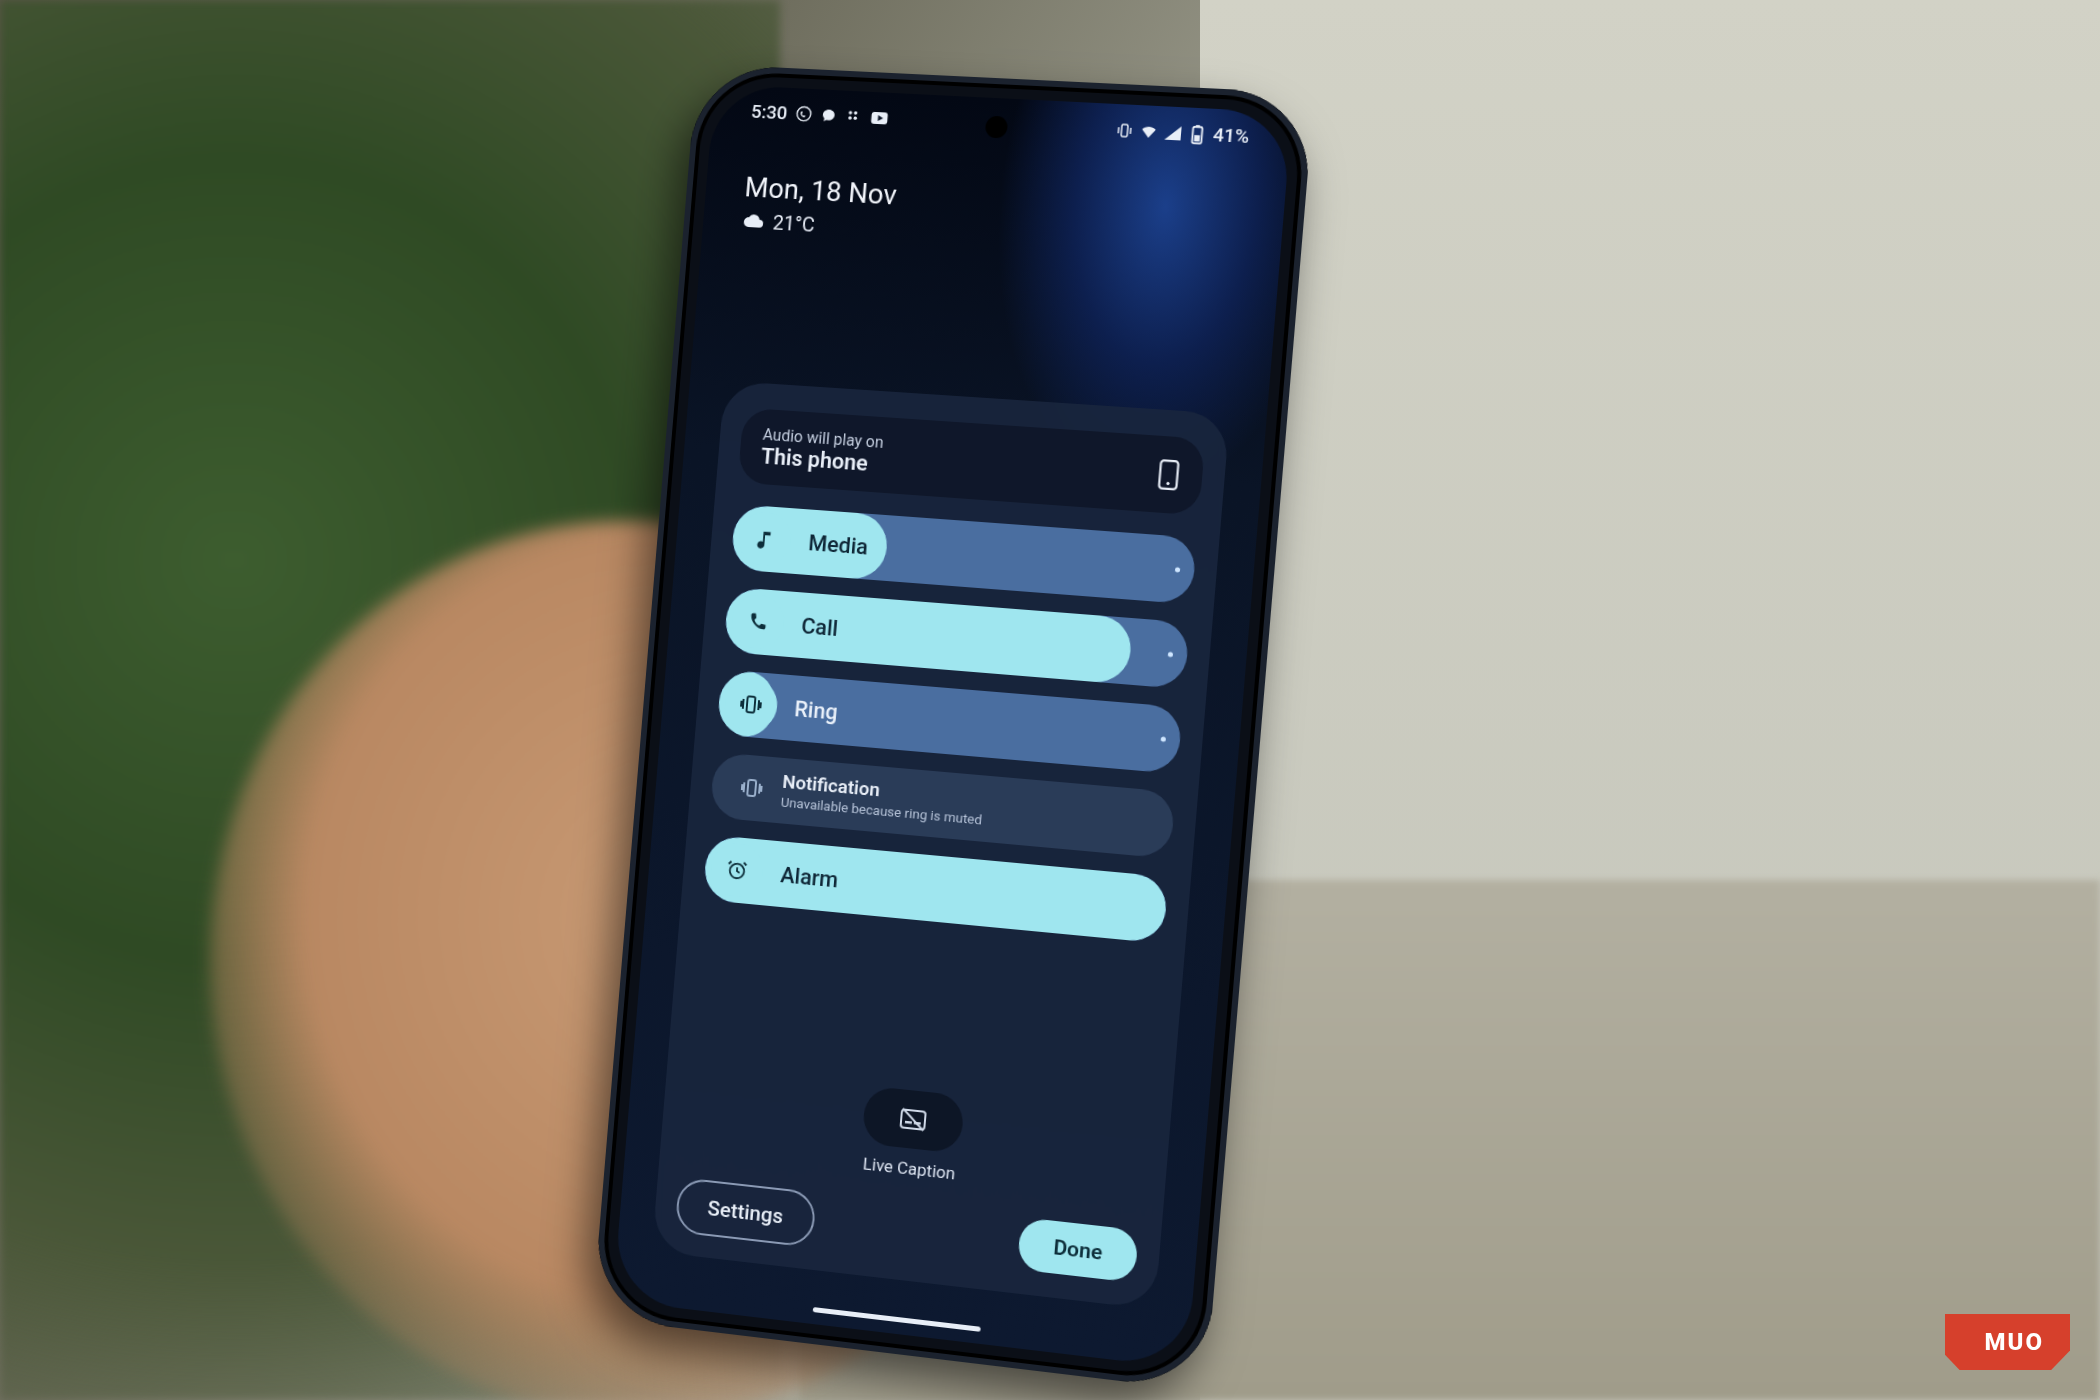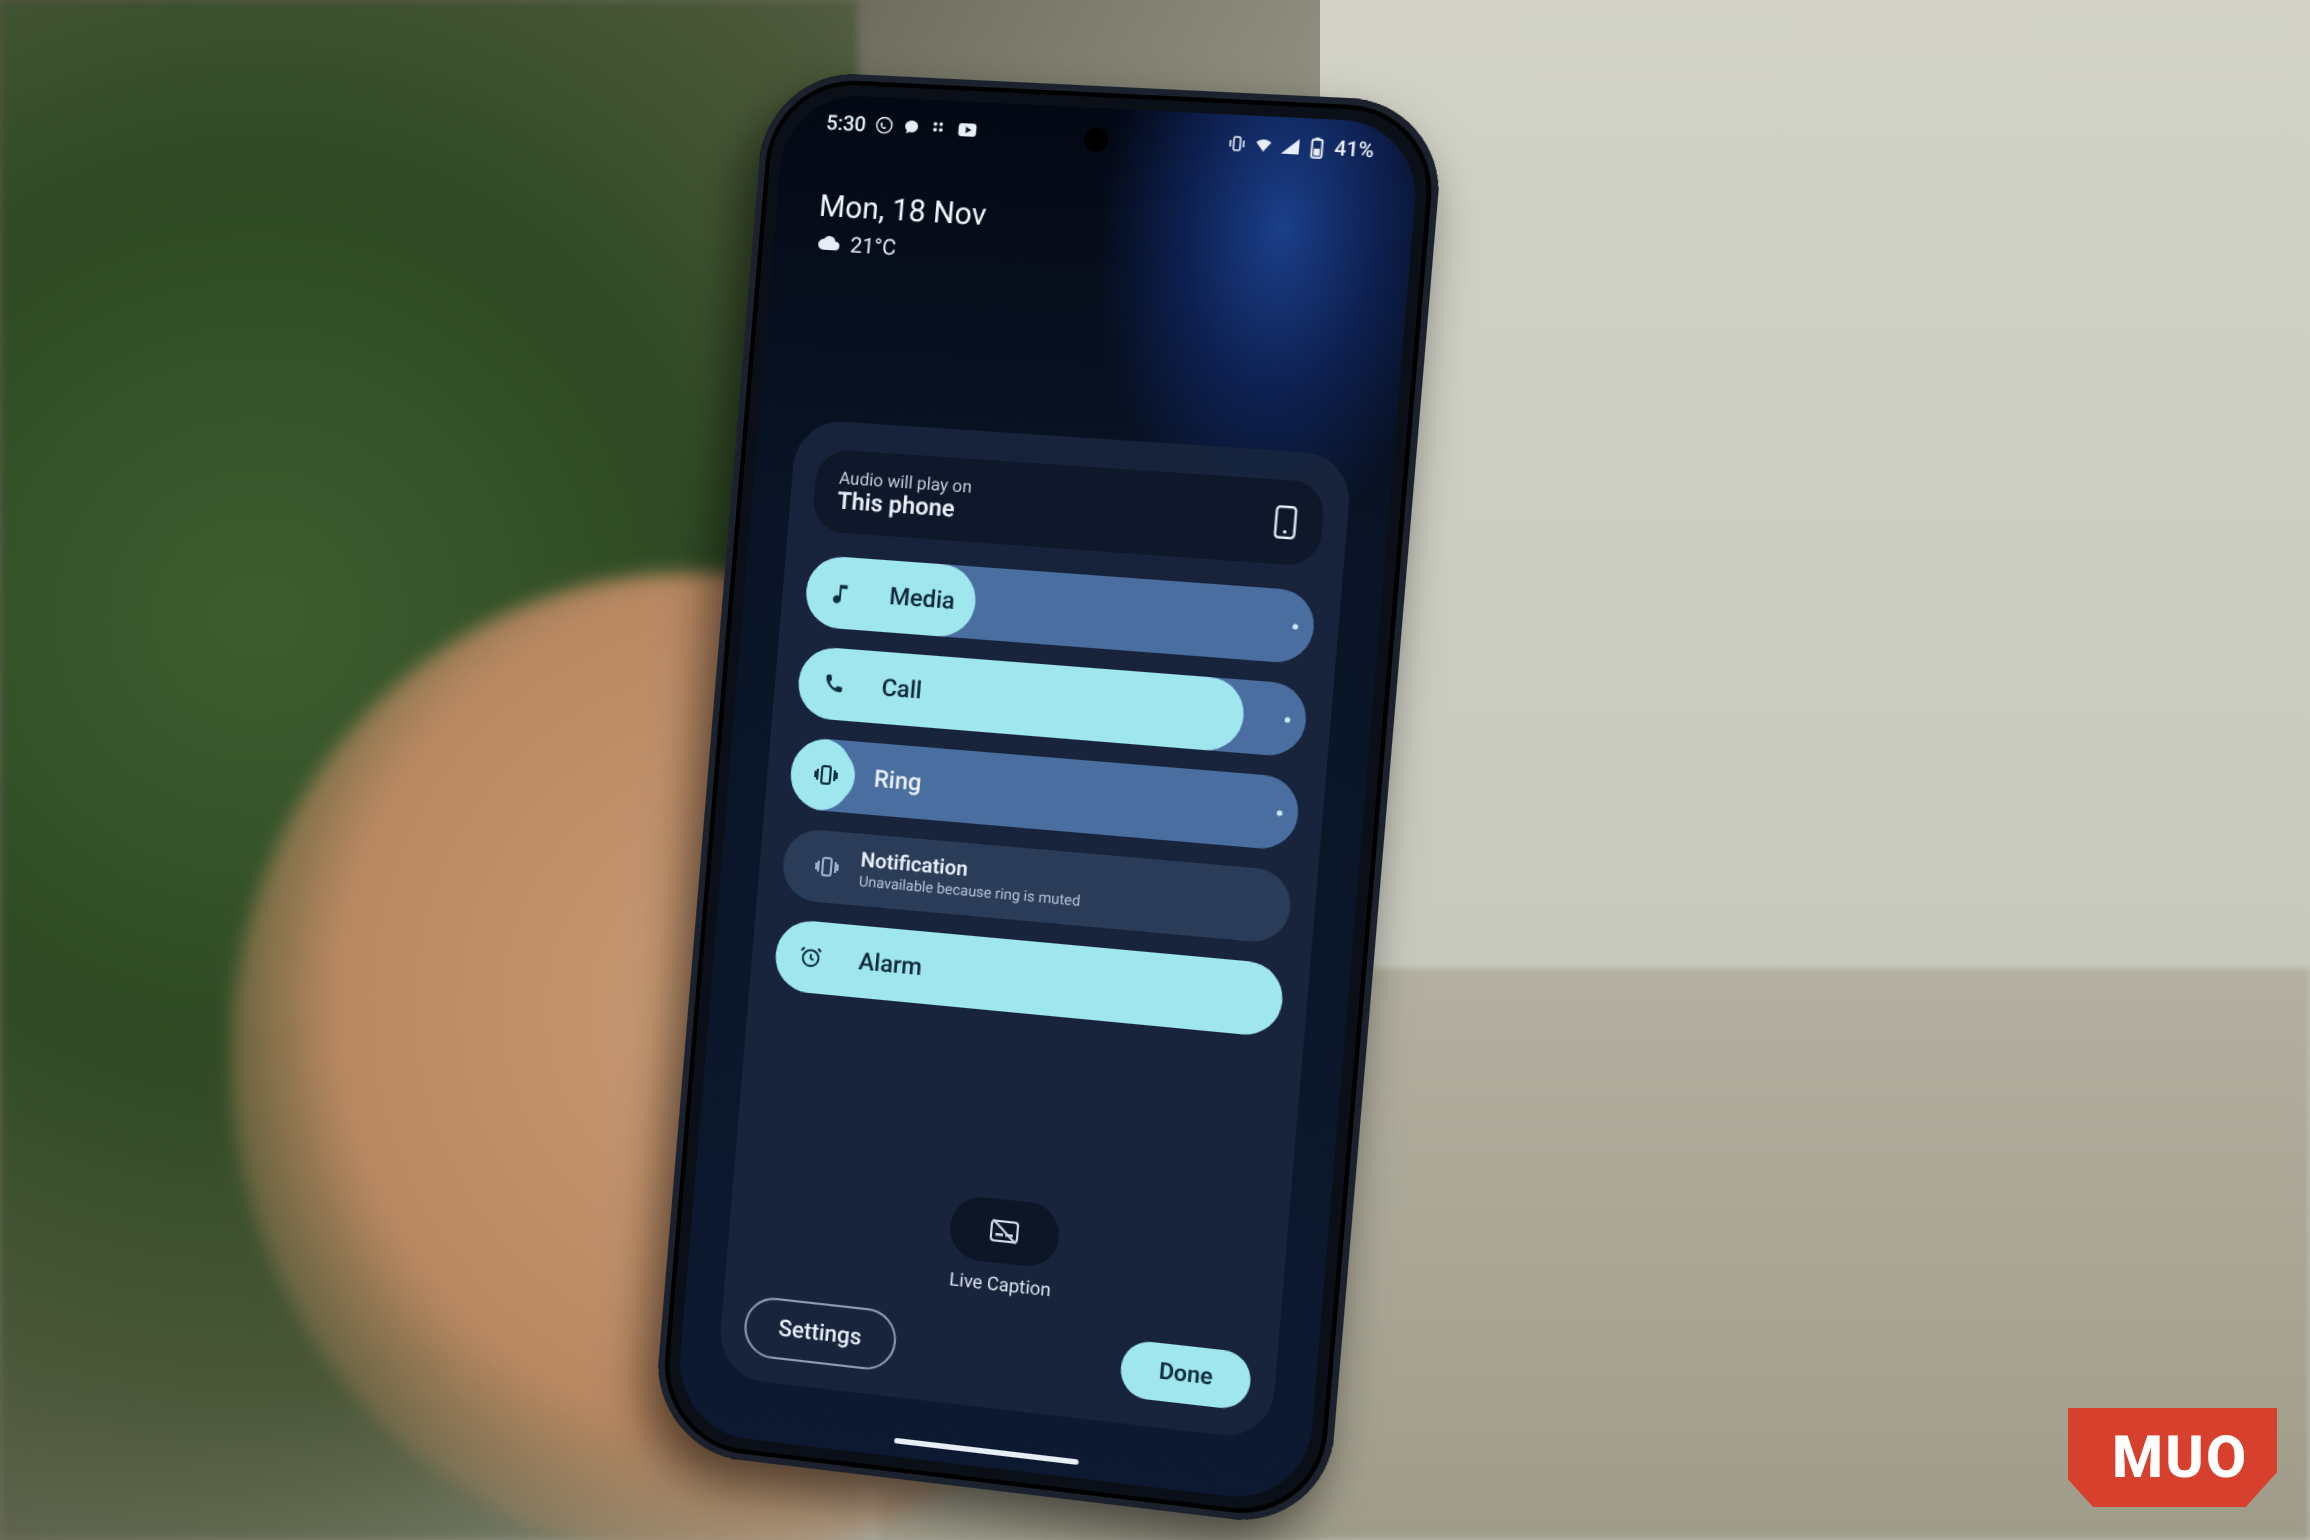--- a/index.html
+++ b/index.html
@@ -167,21 +167,21 @@
   }
 
   .gesture-bar {
     position:absolute; bottom:12px; left:50%; transform:translateX(-50%);
     width:170px;height:5px;border-radius:3px;background:#e8eef7;
   }
 
   .muo {
     position:absolute; right:30px; bottom:30px;
     background:#d6402c; color:#fff;
-    font-weight:800; font-size:53px; letter-spacing:2px;
+    font-weight:800; font-size:24px; letter-spacing:2px;
     padding:14px 26px 14px 40px;
     clip-path: polygon(0 0, 100% 0, 100% 65%, 85% 100%, 12% 100%, 0 72%);
   }
 
   svg { display:block; }
 </style>
 </head>
 <body>
 
 <div class="bg-door"></div>

